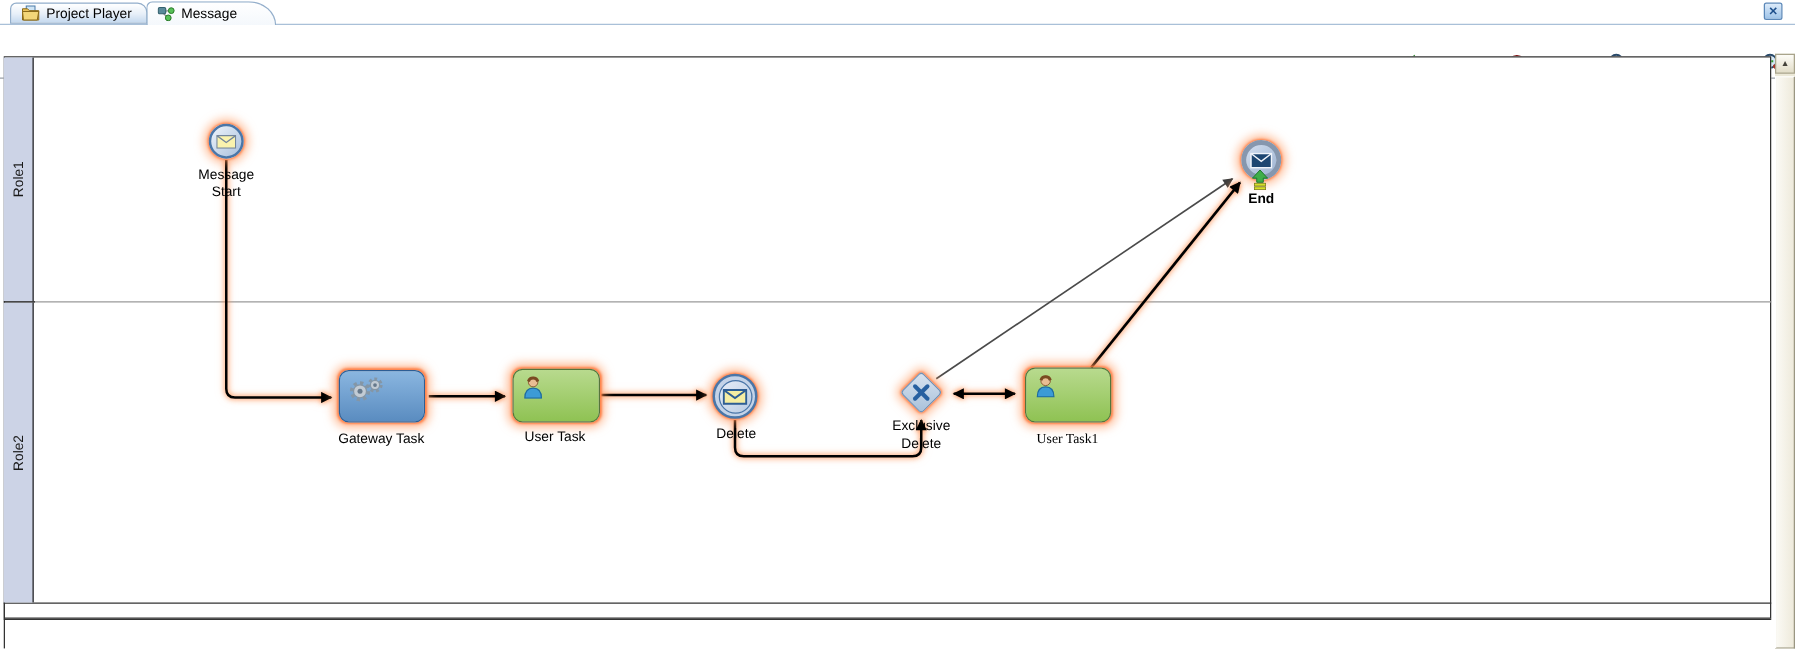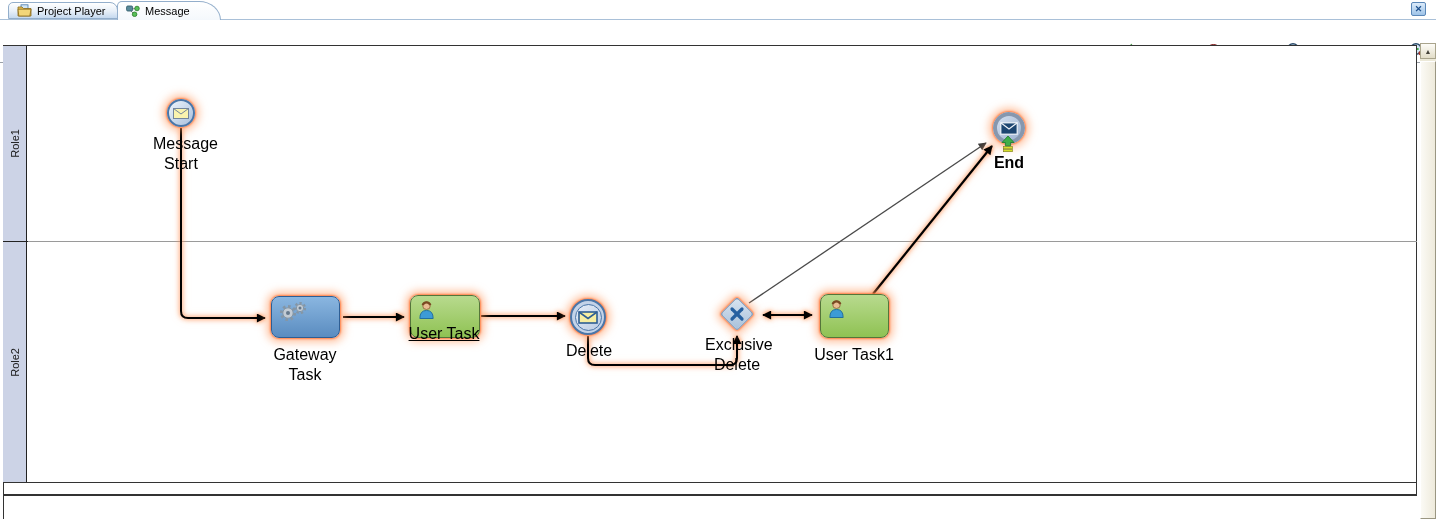--- a/index.html
+++ b/index.html
@@ -39,21 +39,21 @@
        border-right:1px solid #222;box-sizing:border-box;
        display:flex;align-items:center;justify-content:center;}
   .lane-head span{writing-mode:vertical-rl;transform:rotate(180deg);font-size:11px;color:#1a1a1a;}
   .lane-head-divider{position:absolute;left:3px;top:241px;width:25px;height:1px;background:#222;}
 
   
   .hl{box-shadow:0 0 2px 1px rgba(255,120,60,.9),0 0 8px 4px rgba(255,150,90,.6);}
   .evt{position:absolute;border-radius:50%;box-sizing:border-box;display:flex;
        align-items:center;justify-content:center;z-index:3;}
   .task{position:absolute;border-radius:8px;box-sizing:border-box;z-index:3;}
-  .node-label{position:absolute;font-size:16px;line-height:1.25;text-align:center;z-index:4;}
+  .node-label{position:absolute;font-size:11px;line-height:1.25;text-align:center;z-index:4;}
   .gw{position:absolute;left:725px;top:302px;width:24px;height:24px;transform:rotate(45deg);
       border:1.5px solid #7291b5;border-radius:3px;box-sizing:border-box;z-index:3;
       background:linear-gradient(135deg,#d8e3f0,#a9c1da);}
   .overlay{position:absolute;z-index:4;}
   .flows{position:absolute;left:0;top:0;z-index:2;}
   .flow-glow{filter:drop-shadow(0 0 2px rgba(255,130,64,.9)) drop-shadow(0 0 3px rgba(255,165,105,.55));}
 
   
   .vscroll{position:absolute;left:1420px;top:43px;width:16px;height:476px;background:#ece9d8;}
   .vscroll-up{position:absolute;left:0;top:0;width:16px;height:16px;box-sizing:border-box;
@@ -195,21 +195,21 @@
   <div class="node-label" style="left:265px;top:345px;width:80px;">Gateway Task</div>
 
   <div class="task hl" style="left:410px;top:295px;width:70px;height:43px;border:1.5px solid #55753a;
        background:linear-gradient(#b8da8e,#8fc253);">
     <svg width="19" height="20" viewBox="0 0 20 20" style="position:absolute;left:6px;top:3px;">
       <circle cx="10" cy="6.5" r="4" fill="#e9bd93" stroke="#8a5a30" stroke-width="0.8"></circle>
       <path d="M6,6 a4.2,4.2 0 0 1 8,0" fill="none" stroke="#7a4a22" stroke-width="2.4"></path>
       <path d="M3,20 q0,-8.5 7,-8.5 q7,0 7,8.5 z" fill="#3c9bd6" stroke="#1e6b9e" stroke-width="1"></path>
     </svg>
   </div>
-  <div class="node-label" style="left:404px;top:324px;width:80px;text-decoration:underline;">User Task</div>
+  <div class="node-label" style="left:404px;top:344px;width:80px;">User Task</div>
 
   <div class="evt hl" style="left:570px;top:299px;width:36px;height:36px;border:2px solid #4a76a8;
        background:#c4d3e8;">
     <div class="evt" style="position:static;width:27px;height:27px;border:1.5px solid #4a76a8;
          background:linear-gradient(135deg,#e7eef8,#b9cbe3);">
       <svg width="20" height="13" viewBox="0 0 20 13">
         <rect x="1" y="1" width="18" height="11" fill="#f6eea2" stroke="#2e5e94" stroke-width="1.6"></rect>
         <path d="M1,1 L10,7.5 L19,1" fill="none" stroke="#2e5e94" stroke-width="1.6"></path>
       </svg>
     </div>
@@ -224,21 +224,21 @@
   <div class="node-label" style="left:705px;top:335px;width:64px;">Exclusive Delete</div>
 
   <div class="task hl" style="left:820px;top:294px;width:69px;height:44px;border:1.5px solid #55753a;
        background:linear-gradient(#b8da8e,#8fc253);">
     <svg width="19" height="20" viewBox="0 0 20 20" style="position:absolute;left:6px;top:3px;">
       <circle cx="10" cy="6.5" r="4" fill="#e9bd93" stroke="#8a5a30" stroke-width="0.8"></circle>
       <path d="M6,6 a4.2,4.2 0 0 1 8,0" fill="none" stroke="#7a4a22" stroke-width="2.4"></path>
       <path d="M3,20 q0,-8.5 7,-8.5 q7,0 7,8.5 z" fill="#3c9bd6" stroke="#1e6b9e" stroke-width="1"></path>
     </svg>
   </div>
-  <div class="node-label" style="left:814px;top:345px;width:80px;">User Task1</div>
+  <div class="node-label" style="left:814px;top:345px;width:80px;font-family:Liberation Serif, serif;">User Task1</div>
 
   <div class="evt hl" style="left:993px;top:112px;width:32px;height:32px;border:4px solid #8697ae;
        background:linear-gradient(135deg,#d3dfef,#9db3d1);">
     <svg width="18" height="13" viewBox="0 0 18 13">
       <rect x="0.8" y="0.8" width="16.4" height="11.4" fill="#1d4671" stroke="#f0f4fa" stroke-width="1.2"></rect>
       <path d="M0.8,0.8 L9,7 L17.2,0.8" fill="none" stroke="#f0f4fa" stroke-width="1.2"></path>
     </svg>
   </div>
   <svg class="overlay" style="left:1001px;top:136px;" width="14" height="17" viewBox="0 0 14 17">
     <rect x="2.5" y="13.5" width="9" height="2.2" fill="#d6df2a" stroke="#7a7a1a" stroke-width="0.6"></rect>

